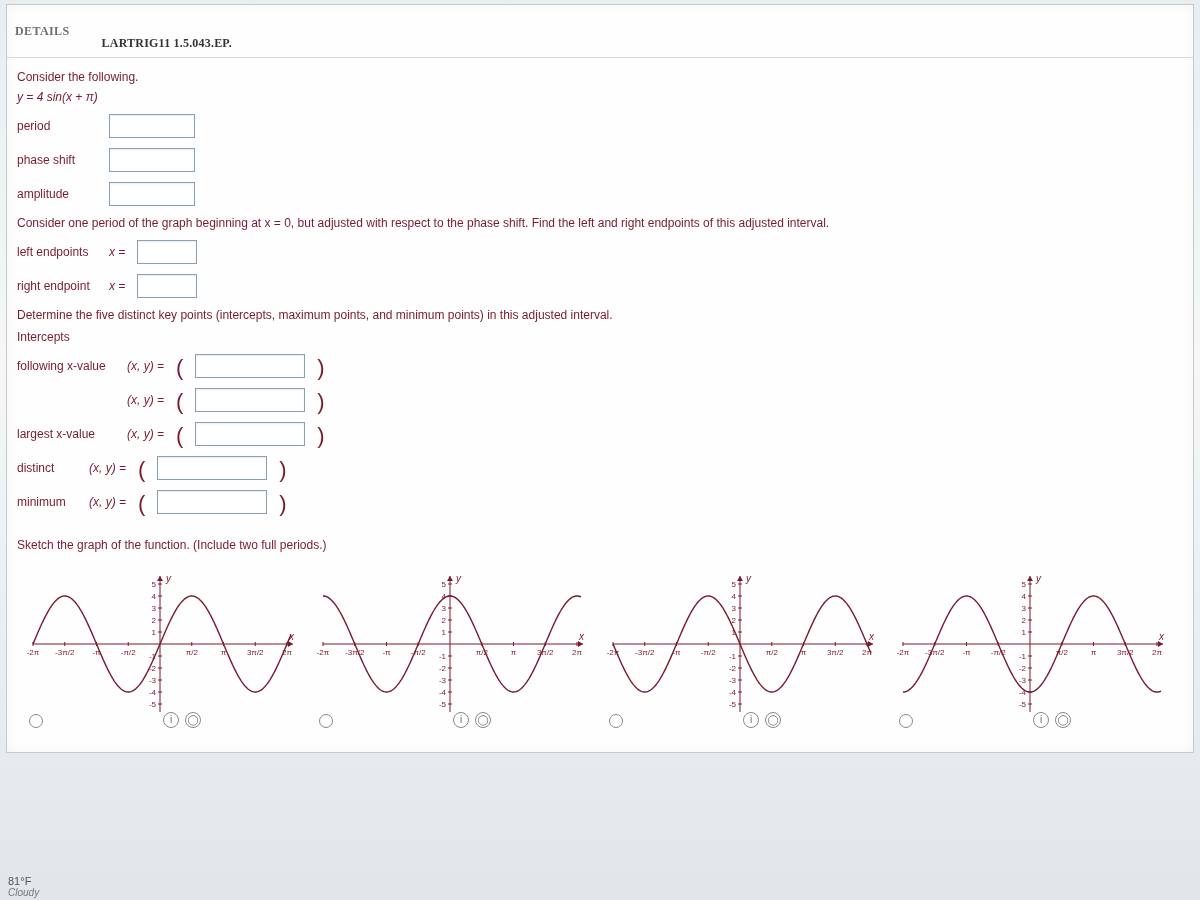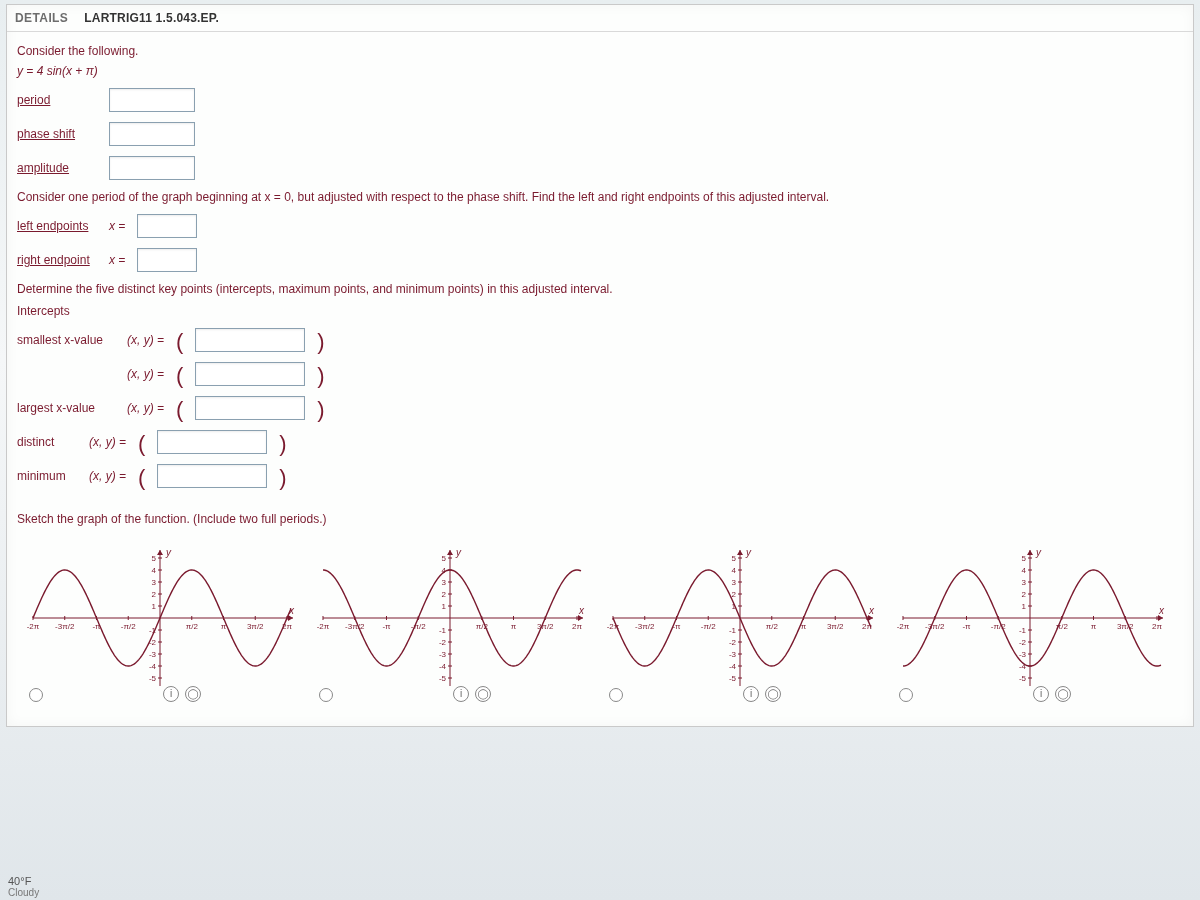--- a/index.html
+++ b/index.html
@@ -16,45 +16,47 @@
   .screen {
     background: #fdfefd;
     border: 1px solid #c9c9c9;
     margin: 4px 6px 0 6px;
     padding: 0;
     box-shadow: inset 0 0 14px rgba(0,0,0,0.04);
   }
   .header-row {
     display: flex;
     align-items: center;
-    gap: 16px;
+    gap: 32px;
     padding: 6px 8px;
     border-bottom: 1px solid #d9d9d9;
+    font-family: Liberation Serif, serif;
   }
   .details-btn {
     font-weight: bold;
     color: #6d6d6d;
     letter-spacing: 0.4px;
     cursor: pointer;
   }
   .refname {
     font-weight: bold;
     color: #333;
     letter-spacing: 0.2px;
+    margin-top: 25px;
   }
   .content { padding: 6px 10px 10px 10px; }
   .line { margin: 6px 0; color: #7a1a2e; }
   .indent { font-style: italic; }
   .row {
     display: flex;
     align-items: center;
     gap: 12px;
     margin: 10px 0;
   }
-  .label { min-width: 80px; color: #7a1a2e; text-decoration: underline; }
+  .label { min-width: 80px; color: #7a1a2e; }
   .tinylabel { color:#7a1a2e; }
   .eq { color:#7a1a2e; font-style: italic; }
   input.box {
     width: 86px;
     height: 24px;
     border: 1px solid #8aa0b0;
     background: #fff;
     box-shadow: inset 0 1px 2px rgba(0,0,0,0.08);
   }
   .paren { font-size: 22px; color:#7a1a2e; line-height: 0; position: relative; top: 2px; }
@@ -98,21 +100,21 @@
     width:16px;height:16px;border:1px solid #888;border-radius:50%;
     background:#fff;font-size:10px;text-align:center;line-height:14px;color:#666;
   }
   .footer {
     position: absolute;
     left: 8px;
     bottom: 2px;
     color: #555;
     font-size: 11px;
   }
-  .footer .sub { color:#777; font-size:10px; }
+  .footer .sub { color:#777; font-size:10px;font-style:italic; }
   .axis-label { font-size: 10px; fill:#7a1a2e; font-style: italic; }
   .tick-label { font-size: 8px; fill:#7a1a2e; }
   .curve { fill: none; stroke: #7a1a2e; stroke-width: 1.4; }
   .axis { stroke: #7a1a2e; stroke-width: 1; }
 </style>
 </head>
 <body>
 
 <div class="screen">
   <div class="header-row">
@@ -146,21 +148,21 @@
     <div class="row">
       <span class="label">right endpoint</span>
       <span class="eq">x =</span>
       <input class="box" style="width: 60px;" value="">
     </div>
 
     <div class="line">Determine the five distinct key points (intercepts, maximum points, and minimum points) in this adjusted interval.</div>
     <div class="section-sub">Intercepts</div>
 
     <div class="row">
-      <span class="tinylabel" style="min-width:98px">smallest x-value</span>
+      <span class="tinylabel" style="min-width:98px">following x-value</span>
       <span class="eq">(x, y)  =</span>
       <span class="paren">(</span>
       <input class="box" style="width: 110px;" value="">
       <span class="paren">)</span>
     </div>
     <div class="row">
       <span class="tinylabel" style="min-width:98px"></span>
       <span class="eq">(x, y)  =</span>
       <span class="paren">(</span>
       <input class="box" style="width: 110px;" value="">
@@ -390,15 +392,15 @@
           </svg>
         <div class="radio"></div>
         <div class="help-icon">i</div>
         <div class="next-icon">◯</div>
       </div>
     </div>
   </div>
 </div>
 
 <div class="footer">
-  <div>40°F</div>
+  <div>81°F</div>
   <div class="sub">Cloudy</div>
 </div>
 
 </body></html>

